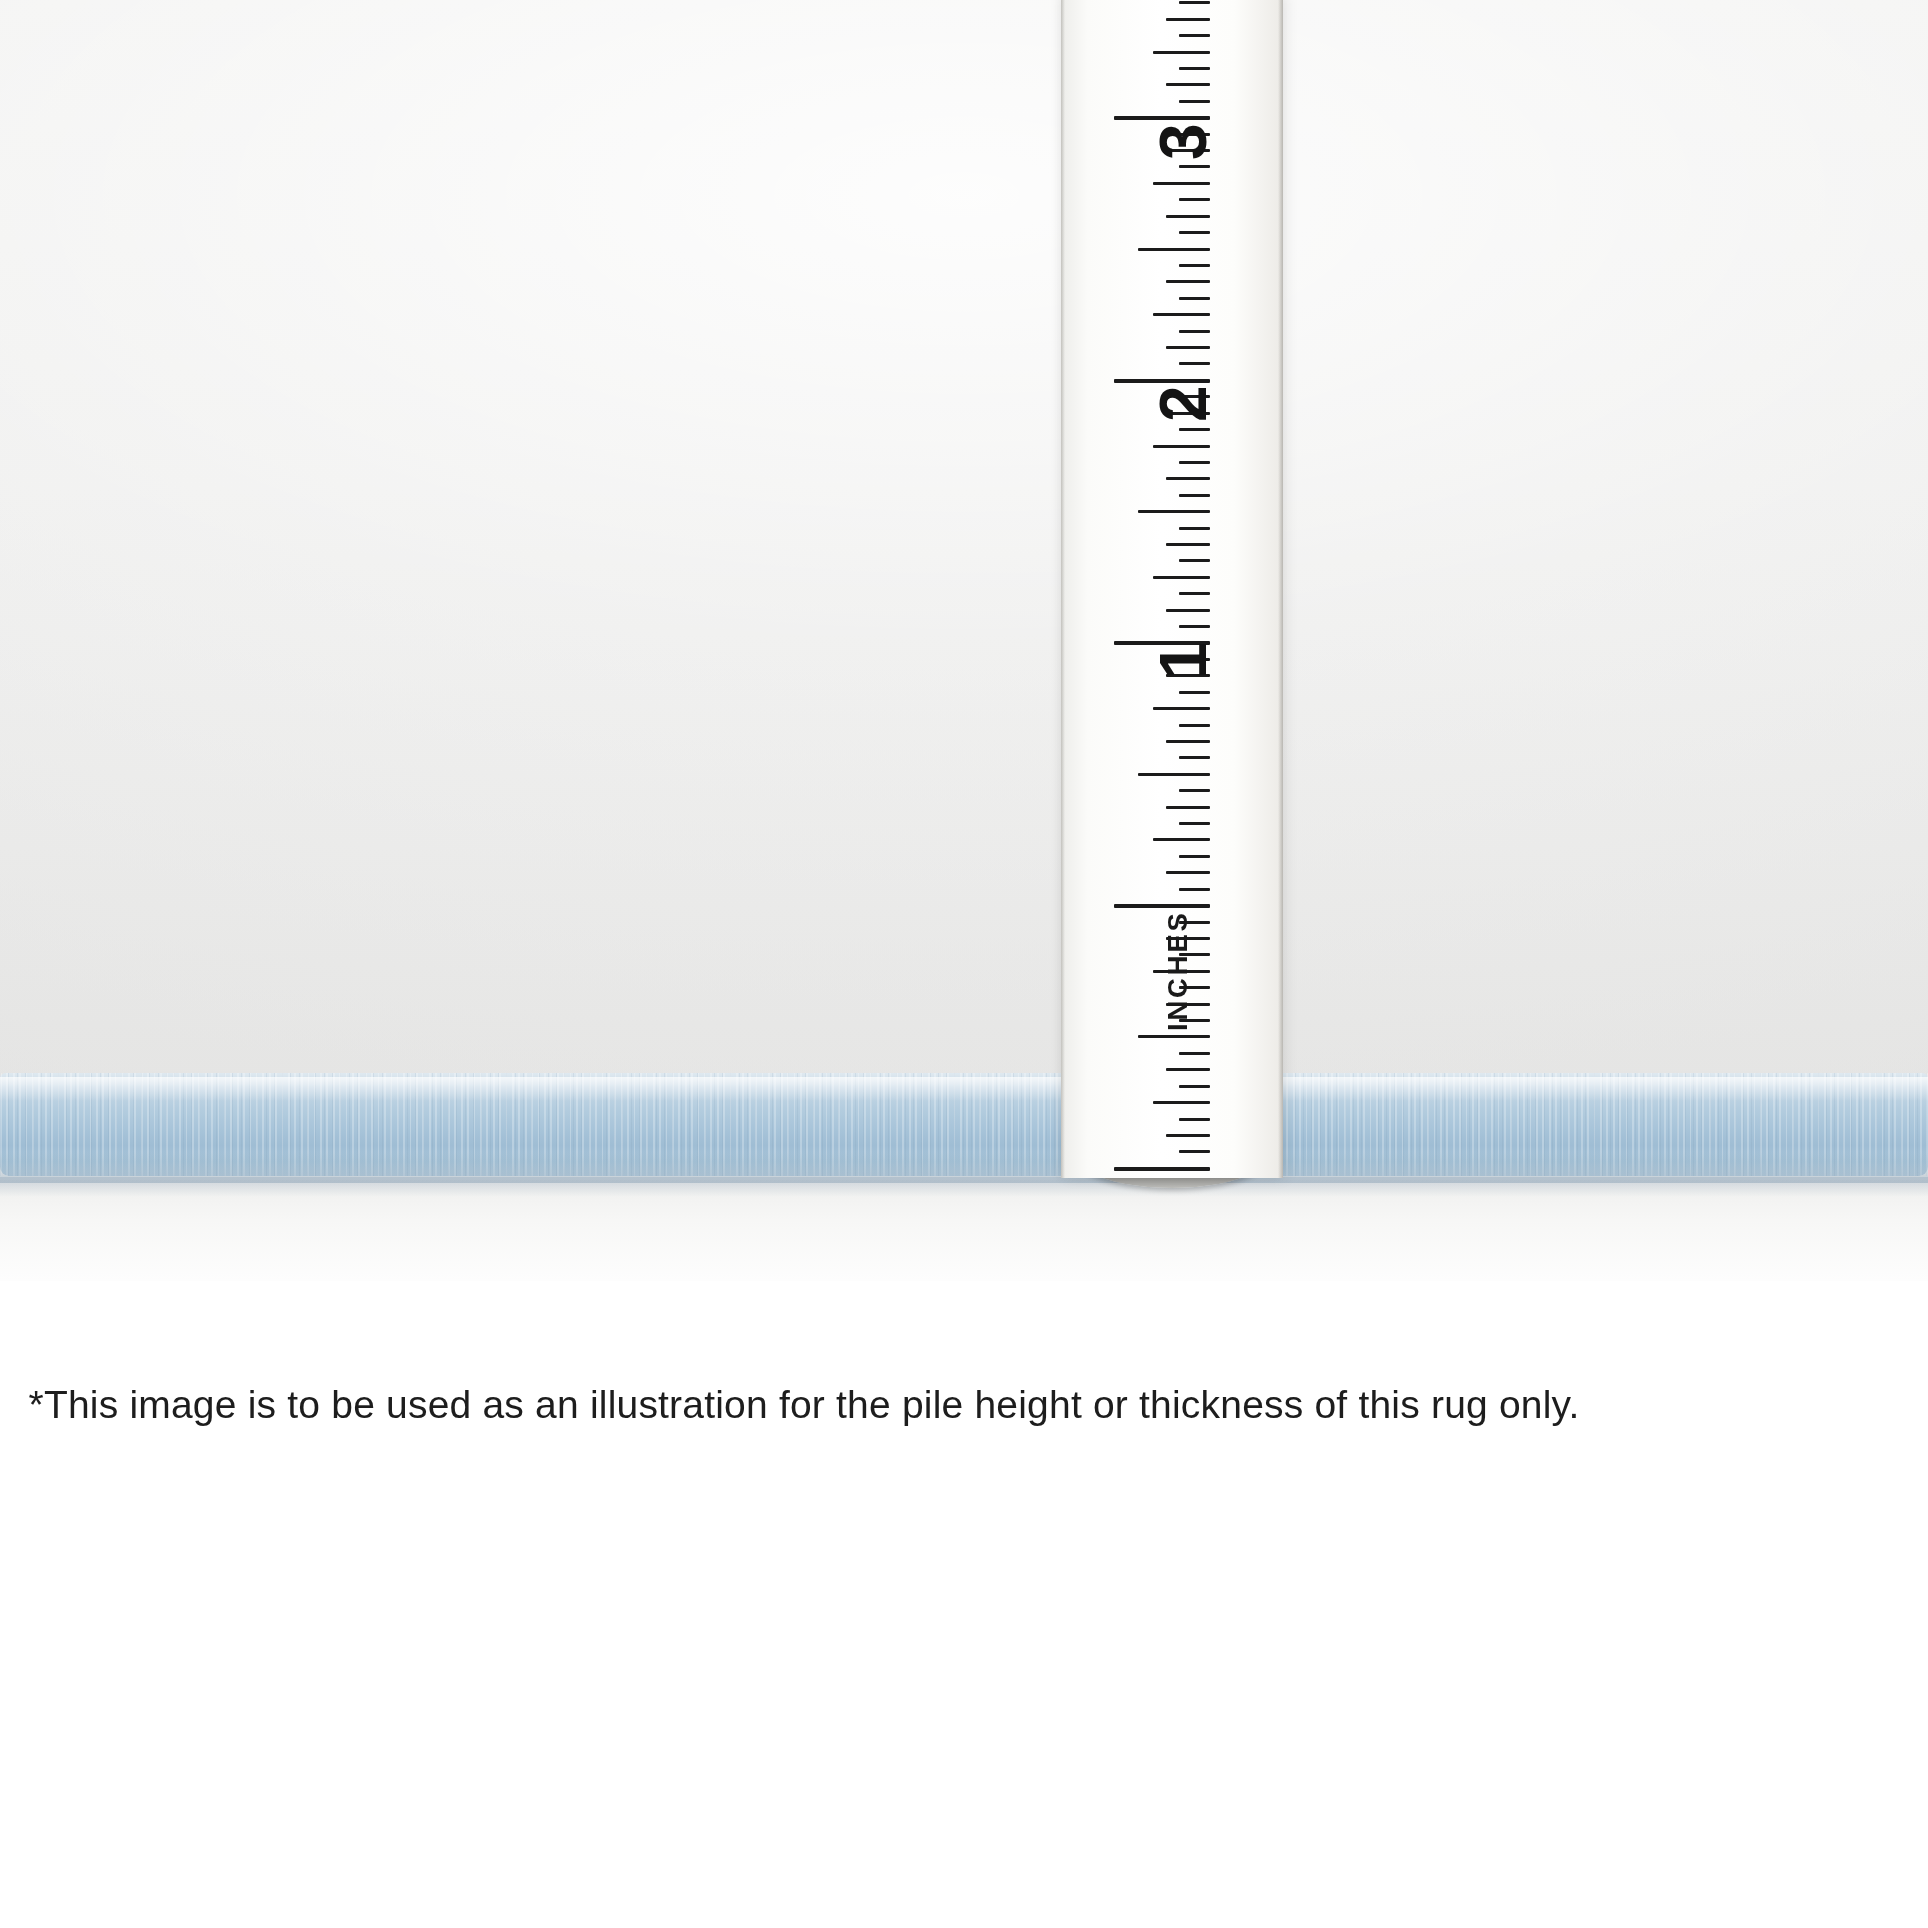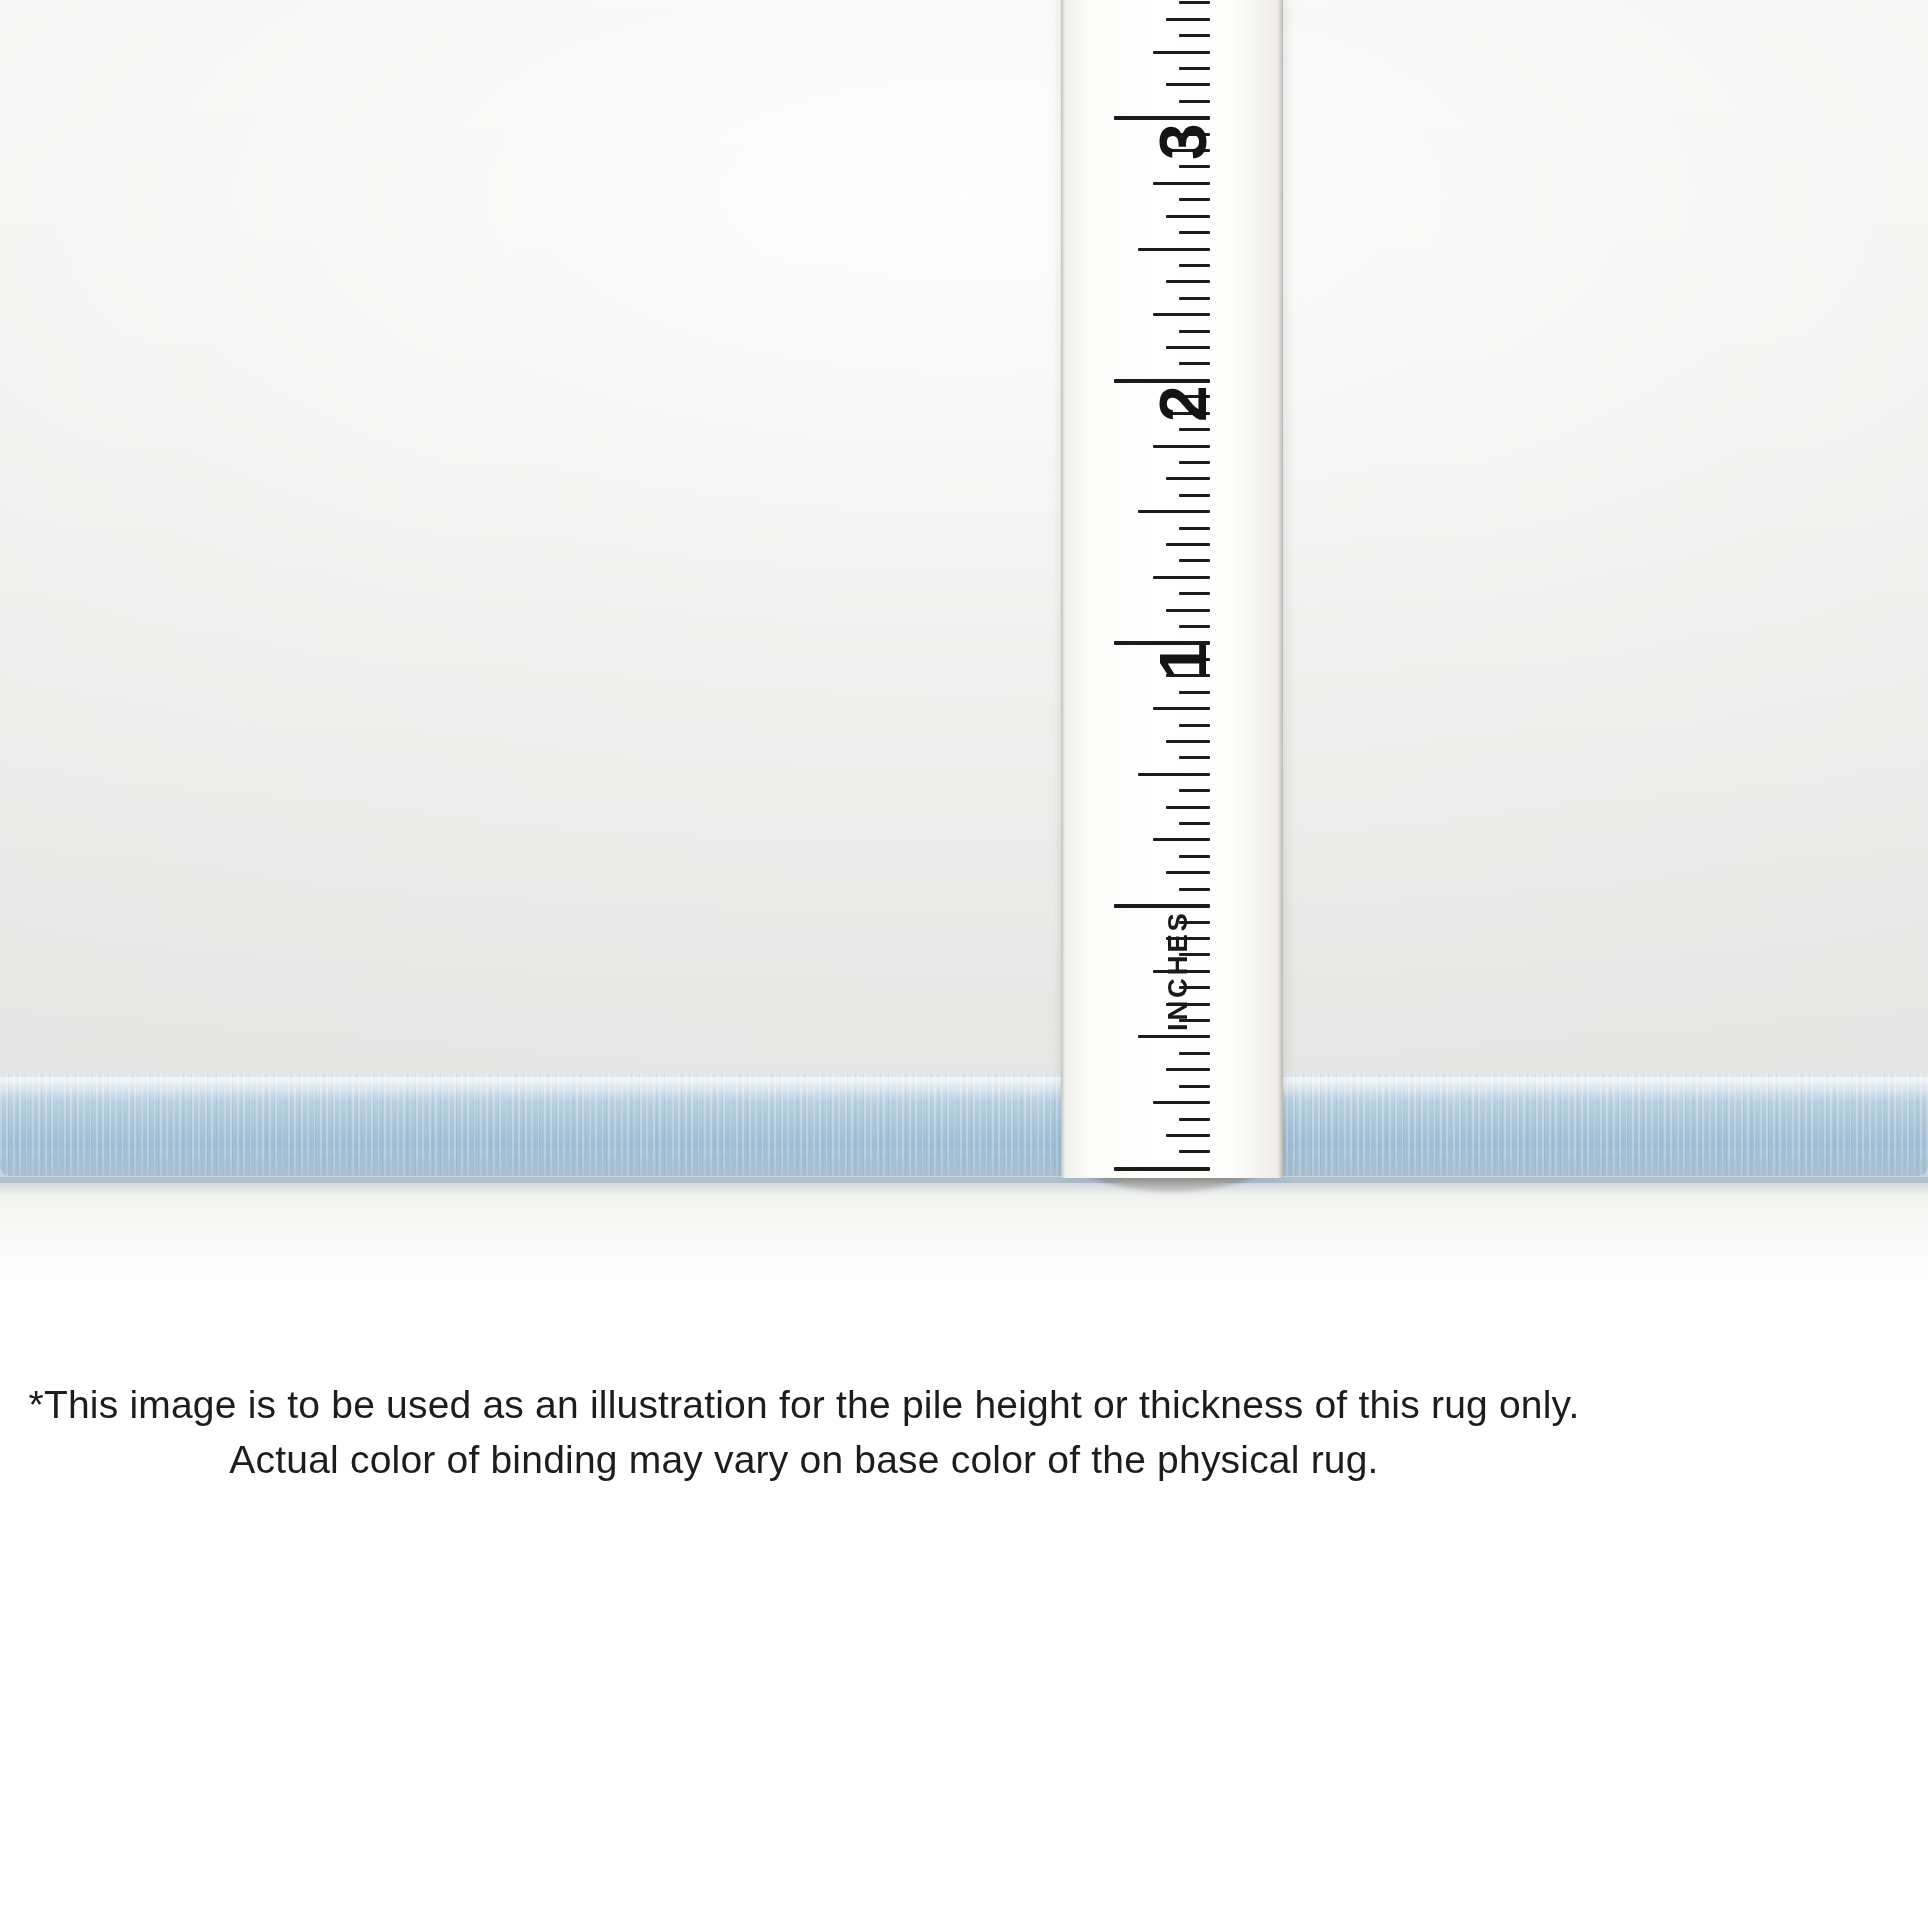--- a/index.html
+++ b/index.html
@@ -318,17 +318,16 @@
           <div class="num" style="top: 427px;">2</div>
           <div class="num" style="top: 165px;">3</div>
         </div>
       <div class="inches-label" style="top: 1036px;">INCHES</div>
     </div>
 
   </div>
 
   <div class="caption">
     <span class="caption-line">*This image is to be used as an illustration for the pile height or thickness of this rug only.</span>
-    <span class="caption-line">Actual color of binding may vary on base color of the physical rug.</span>
   </div>
 
 </div>
 
 
 </body></html>

